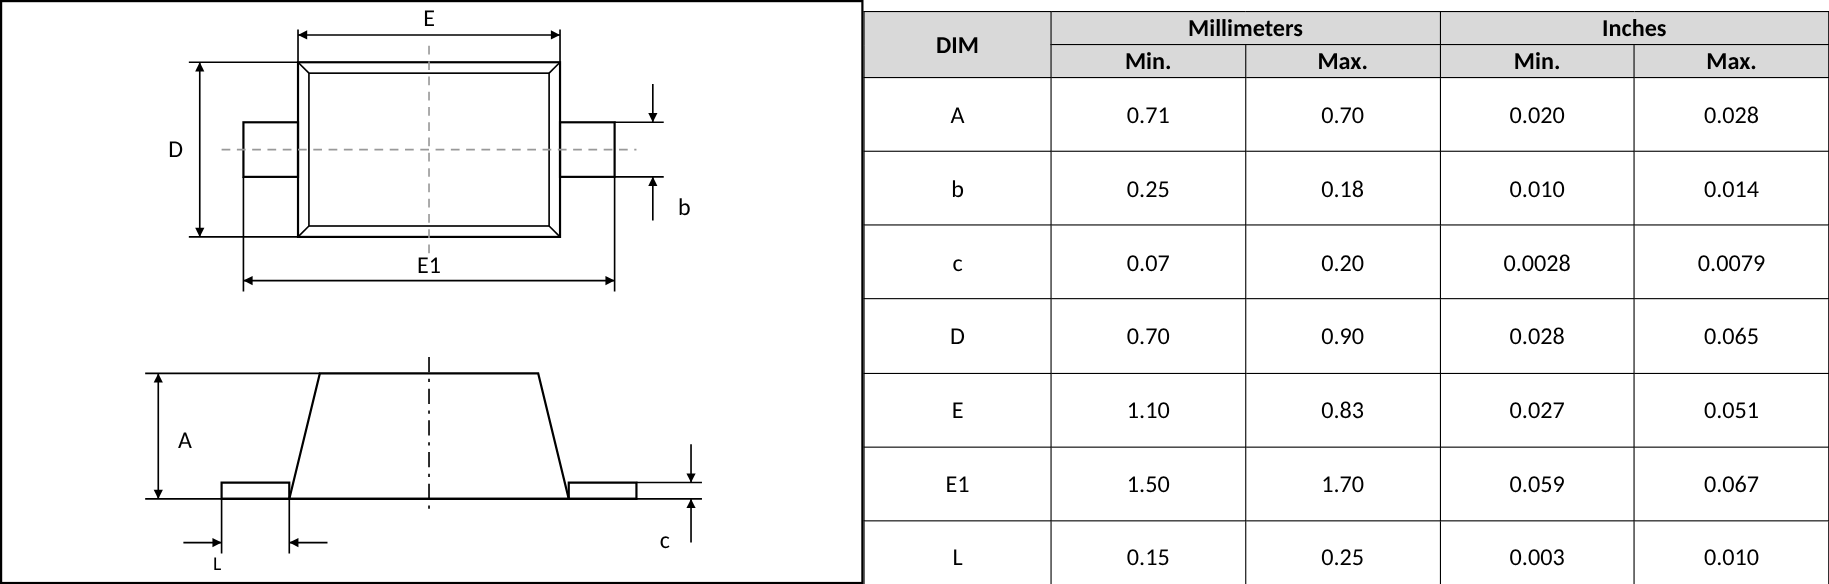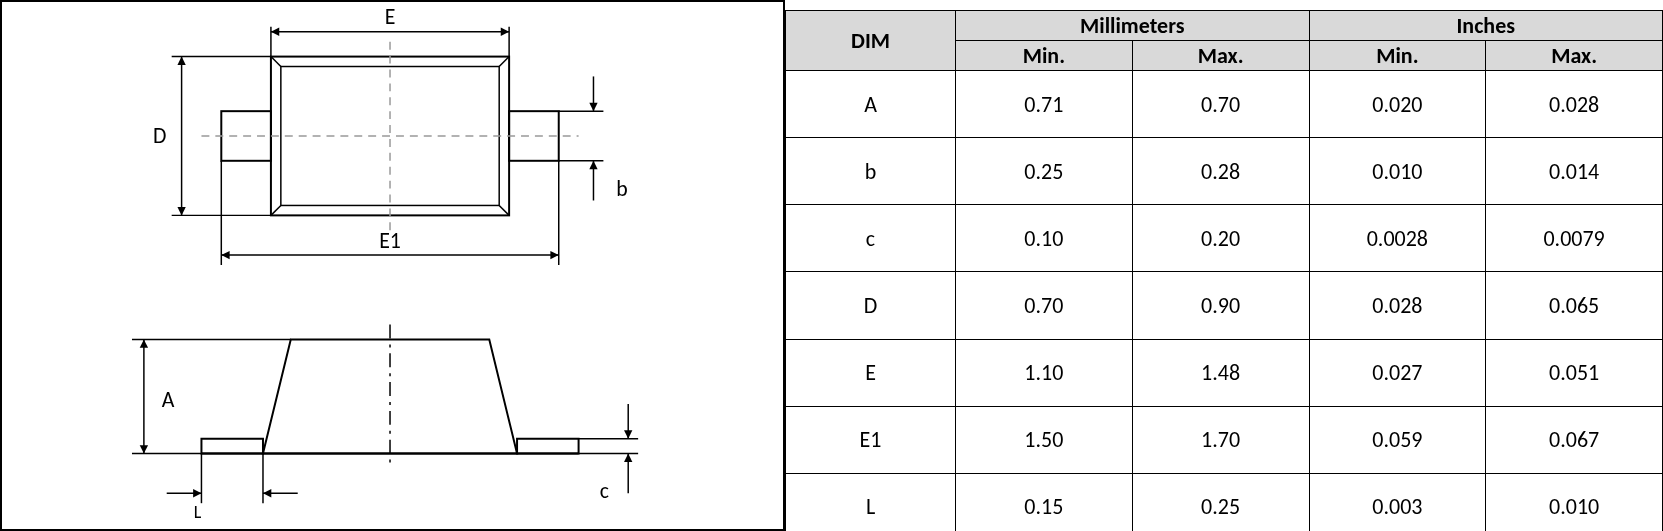--- a/index.html
+++ b/index.html
@@ -180,42 +180,42 @@
         <tr>
           <td>A</td>
           <td>0.71</td>
           <td>0.70</td>
           <td>0.020</td>
           <td>0.028</td>
         </tr>
         <tr>
           <td>b</td>
           <td>0.25</td>
-          <td>0.28</td>
+          <td>0.18</td>
           <td>0.010</td>
           <td>0.014</td>
         </tr>
         <tr>
           <td>c</td>
-          <td>0.10</td>
+          <td>0.07</td>
           <td>0.20</td>
           <td>0.0028</td>
           <td>0.0079</td>
         </tr>
         <tr>
           <td>D</td>
           <td>0.70</td>
           <td>0.90</td>
           <td>0.028</td>
           <td>0.065</td>
         </tr>
         <tr>
           <td>E</td>
           <td>1.10</td>
-          <td>1.48</td>
+          <td>0.83</td>
           <td>0.027</td>
           <td>0.051</td>
         </tr>
         <tr>
           <td>E1</td>
           <td>1.50</td>
           <td>1.70</td>
           <td>0.059</td>
           <td>0.067</td>
         </tr>

